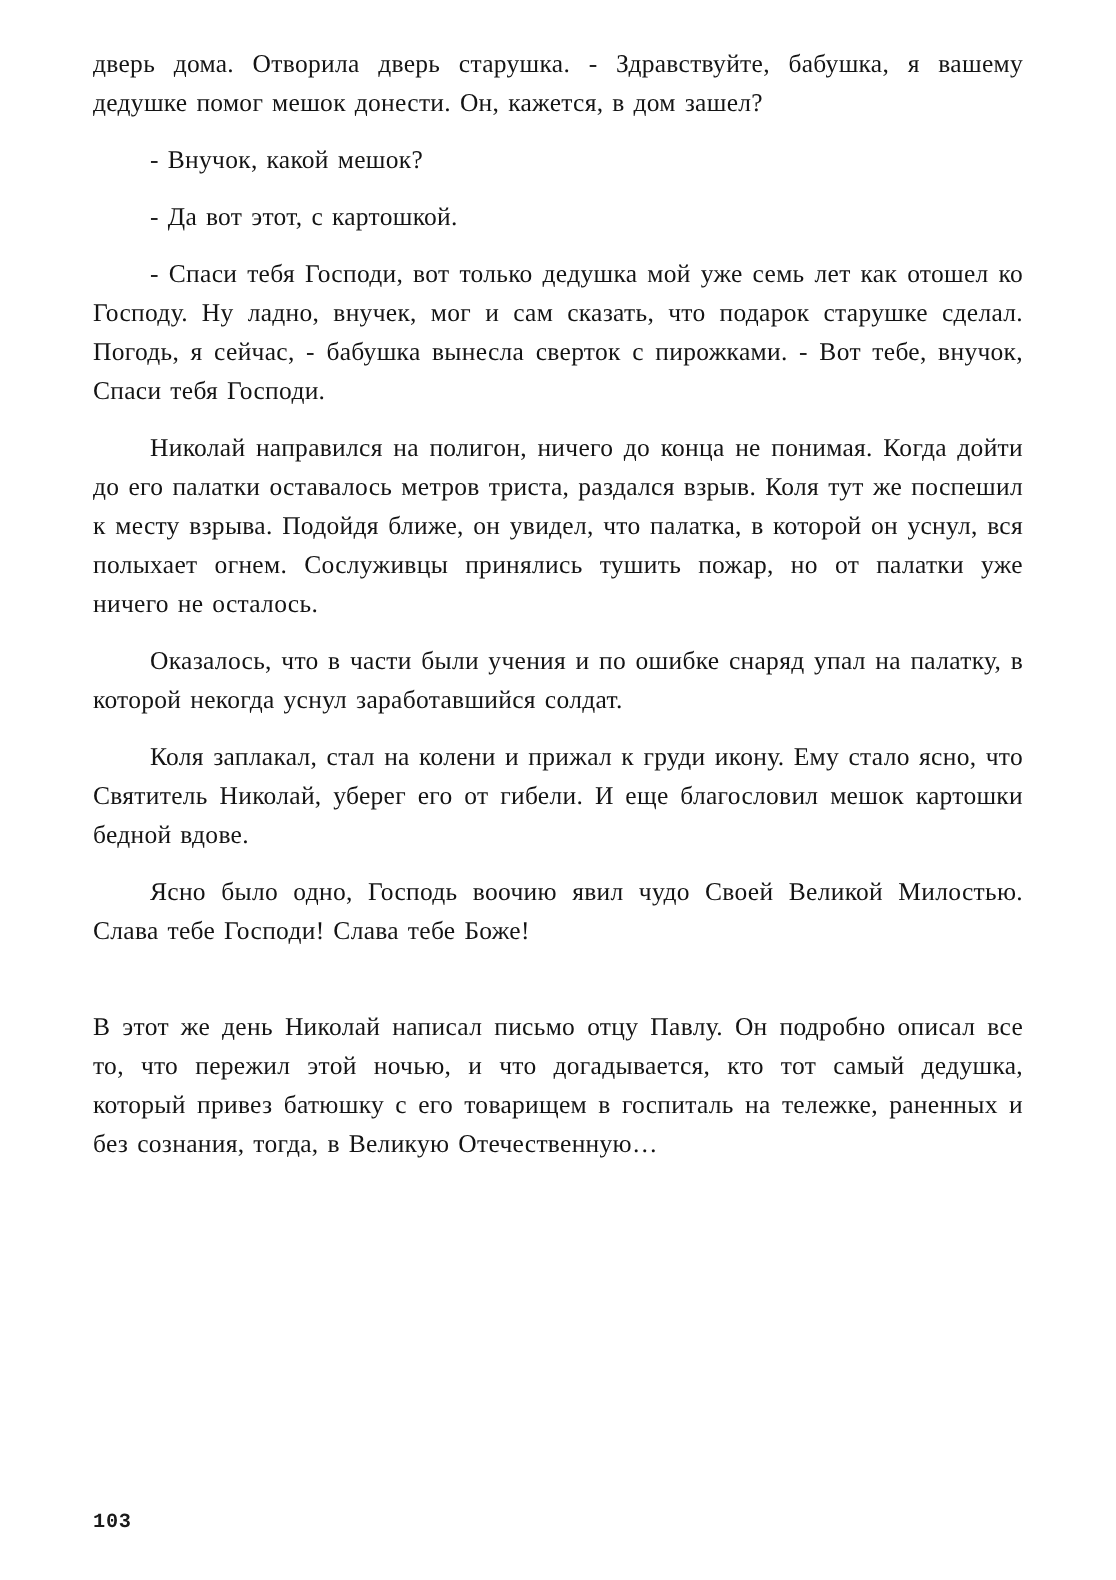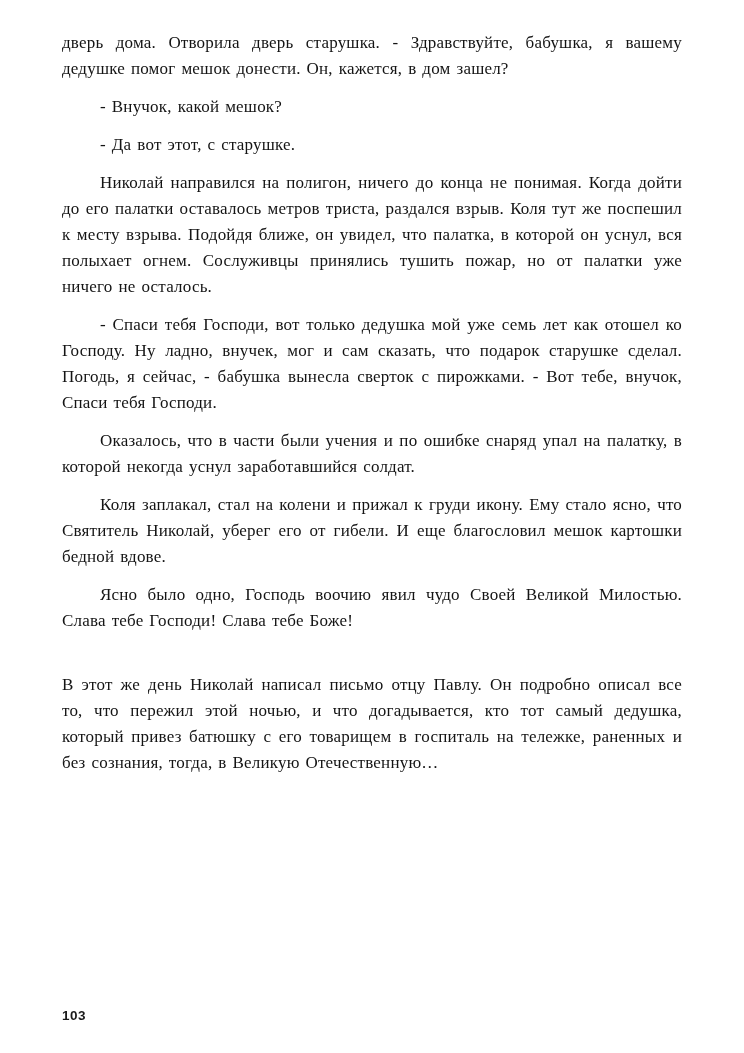--- a/index.html
+++ b/index.html
@@ -41,33 +41,33 @@
     margin-top: 38px;
   }
   .page-number {
     position: absolute;
     left: 62px;
     top: 1008px;
     font-size: 13.5px;
     font-weight: bold;
     letter-spacing: 0.5px;
     color: #1a1a1a;
-    font-family: Liberation Sans, sans-serif;
+    font-family: Liberation Mono, monospace;
   }
 </style>
 </head>
 <body>
 
 <div class="page">
   <div class="text-block">
 
   <p>дверь дома. Отворила дверь старушка. - Здравствуйте, бабушка, я вашему дедушке помог мешок донести. Он, кажется, в дом зашел?</p>
       <p class="indent">- Внучок, какой мешок?</p>
-      <p class="indent">- Да вот этот, с старушке.</p>
+      <p class="indent">- Да вот этот, с картошкой.</p>
+      <p class="indent">- Спаси тебя Господи, вот только дедушка мой уже семь лет как отошел ко Господу. Ну ладно, внучек, мог и сам сказать, что подарок старушке сделал. Погодь, я сейчас, - бабушка вынесла сверток с пирожками. - Вот тебе, внучок, Спаси тебя Господи.</p>
       <p class="indent">Николай направился на полигон, ничего до конца не понимая. Когда дойти до его палатки оставалось метров триста, раздался взрыв. Коля тут же поспешил к месту взрыва. Подойдя ближе, он увидел, что палатка, в которой он уснул, вся полыхает огнем. Сослуживцы принялись тушить пожар, но от палатки уже ничего не осталось.</p>
-      <p class="indent">- Спаси тебя Господи, вот только дедушка мой уже семь лет как отошел ко Господу. Ну ладно, внучек, мог и сам сказать, что подарок старушке сделал. Погодь, я сейчас, - бабушка вынесла сверток с пирожками. - Вот тебе, внучок, Спаси тебя Господи.</p>
       <p class="indent">Оказалось, что в части были учения и по ошибке снаряд упал на палатку, в которой некогда уснул заработавшийся солдат.</p>
       <p class="indent">Коля заплакал, стал на колени и прижал к груди икону. Ему стало ясно, что Святитель Николай, уберег его от гибели. И еще благословил мешок картошки бедной вдове.</p>
       <p class="indent">Ясно было одно, Господь воочию явил чудо Своей Великой Милостью. Слава тебе Господи! Слава тебе Боже!</p>
       <p class="section-break">В этот же день Николай написал письмо отцу Павлу. Он подробно описал все то, что пережил этой ночью, и что догадывается, кто тот самый дедушка, который привез батюшку с его товарищем в госпиталь на тележке, раненных и без сознания, тогда, в Великую Отечественную…</p>
     </div>
   <div class="page-number">103</div>
 </div>
 
 </body></html>

